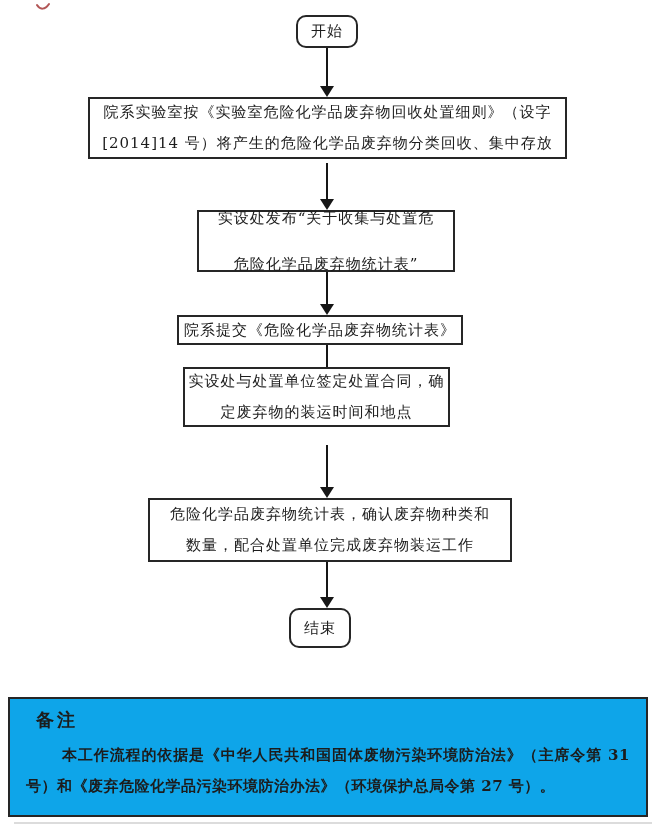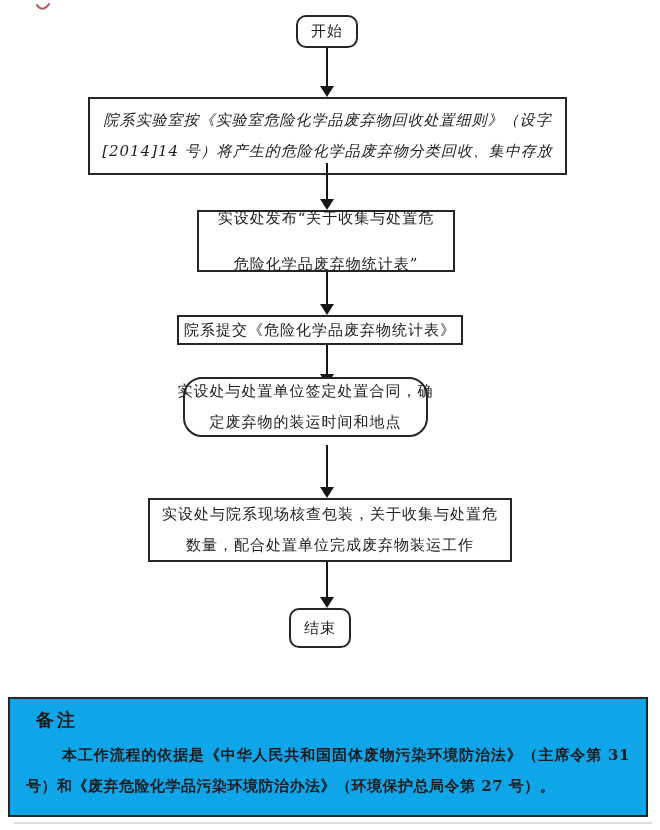--- a/index.html
+++ b/index.html
@@ -10,24 +10,24 @@
   }
   .box {
     position:absolute; box-sizing:border-box;
     border:2px solid #262626; background:#ffffff;
     display:flex; flex-direction:column; justify-content:center; align-items:center;
     text-align:center; font-size:15px;
   }
   .terminal { border-radius:10px; }
   .tline { white-space:nowrap; line-height:31px; letter-spacing:1px; }
   .node-start { left:296px; top:15px;  width:62px;  height:33px; }
-  .node-collect { left:88px;  top:97px;  width:479px; height:78px;font-style:italic; }
+  .node-collect { left:88px;  top:97px;  width:479px; height:62px; }
   .node-notice { left:197px; top:210px; width:258px; height:62px;gap:15px; }
   .node-submit { left:177px; top:315px; width:286px; height:30px; }
-  .node-contract { left:183px; top:377px; width:245px; height:60px;border-radius:19px; }
+  .node-contract { left:183px; top:367px; width:267px; height:60px; }
   .node-verify { left:148px; top:498px; width:364px; height:64px; }
   .node-end { left:289px; top:608px; width:62px;  height:40px; }
 
   .vline { position:absolute; left:326px; width:2px; background:#161616; }
   .ahead {
     position:absolute; left:320px; width:0; height:0;
     border-left:7px solid transparent; border-right:7px solid transparent;
     border-top:11px solid #161616;
   }
 
@@ -89,21 +89,21 @@
 
   <div class="box node-contract">
     <div class="tline">实设处与处置单位签定处置合同，确</div>
     <div class="tline">定废弃物的装运时间和地点</div>
   </div>
 
   <div class="vline" style="top:445px;height:42px"></div>
   <div class="ahead" style="top:487px"></div>
 
   <div class="box node-verify">
-    <div class="tline">实设处与院系现场核查包装，关于收集与处置危</div>
+    <div class="tline">危险化学品废弃物统计表，确认废弃物种类和</div>
     <div class="tline">数量，配合处置单位完成废弃物装运工作</div>
   </div>
 
   <div class="vline" style="top:562px;height:35px"></div>
   <div class="ahead" style="top:597px"></div>
 
   <div class="box terminal node-end">
     <div class="tline">结束</div>
   </div>
 

